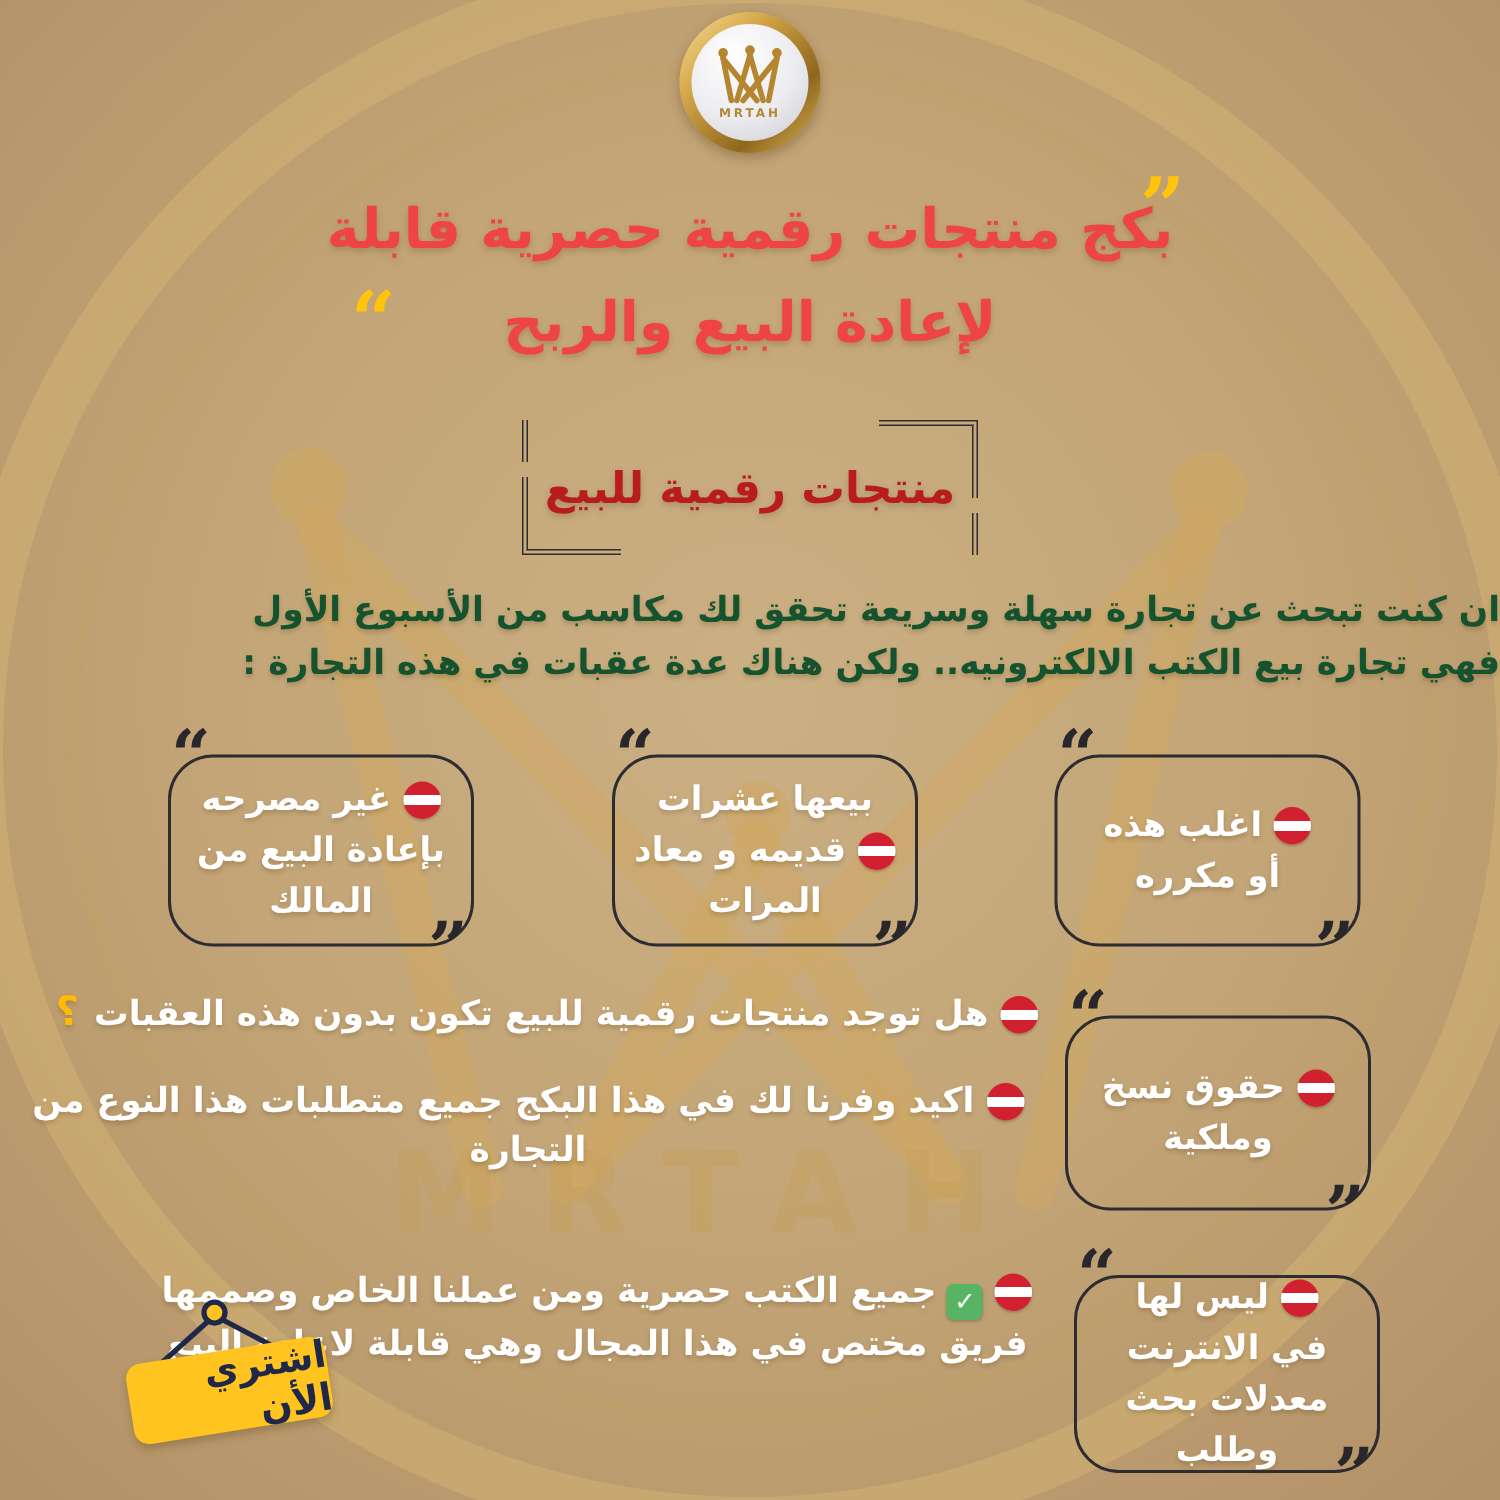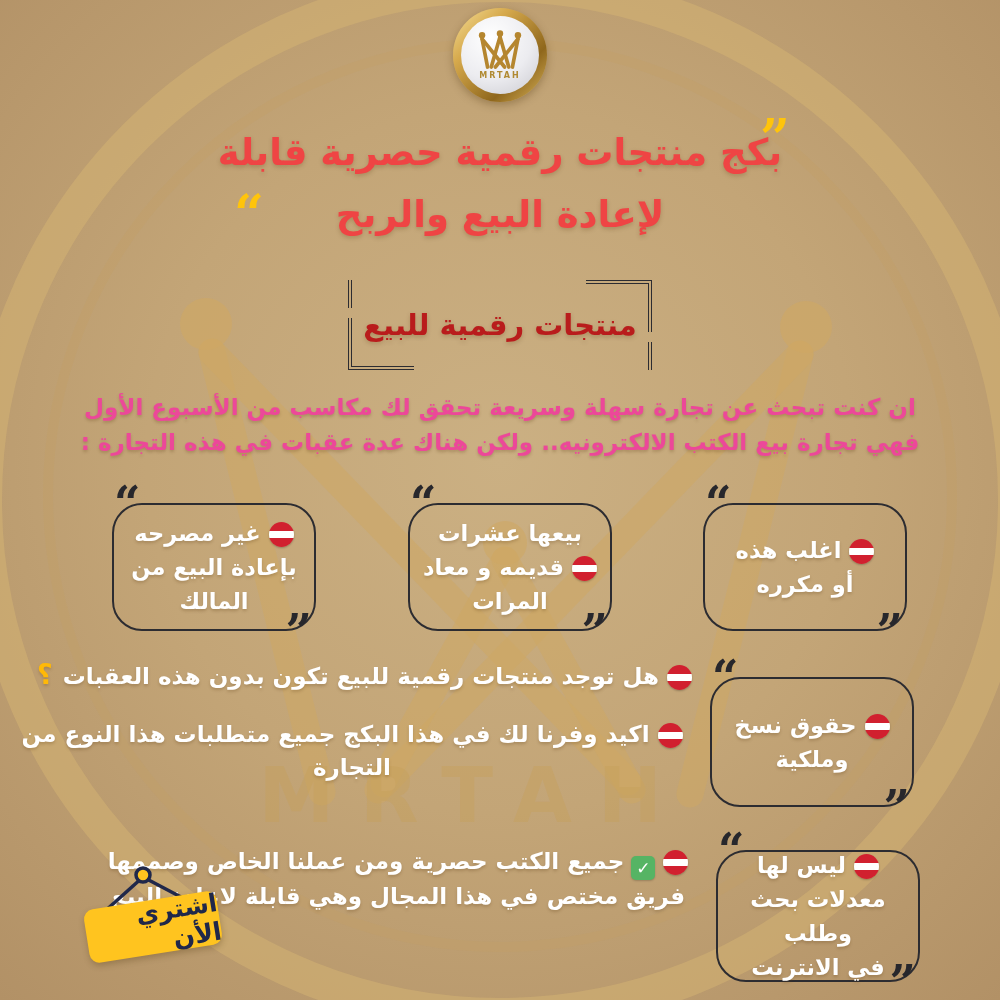--- a/index.html
+++ b/index.html
@@ -30,22 +30,22 @@
   .section-box{position:absolute;left:362px;top:288px;width:276px;height:74px;
     display:flex;align-items:center;justify-content:center;}
   .section-title{color:#b91c1c;font-weight:bold;font-size:29px;direction:rtl;
     text-shadow:0 2px 4px rgba(90,60,20,.25);}
   .corner{position:absolute;}
   .c-tr{top:-8px;right:-14px;width:62px;height:48px;border-top:4px double #2c2c31;border-right:4px double #2c2c31;}
   .c-bl{bottom:-8px;left:-14px;width:62px;height:48px;border-bottom:4px double #2c2c31;border-left:4px double #2c2c31;}
   .c-tl{top:-8px;left:-14px;width:0;height:28px;border-left:4px double #2c2c31;}
   .c-br{bottom:-8px;right:-14px;width:0;height:28px;border-right:4px double #2c2c31;}
   
-  .intro{position:absolute;left:0;right:0;top:390px;text-align:center;direction:rtl;
-    color:#ec4899;font-weight:bold;font-size:23px;line-height:35px;
+  .intro{position:absolute;left:0;right:0;top:390px;direction:rtl;
+    color:#14532d;font-weight:bold;font-size:23px;line-height:35px;
     text-shadow:0 2px 3px rgba(90,60,20,.25);}
   
   .bubble{position:absolute;width:200px;height:124px;border:2.5px solid #2c2c31;border-radius:30px;}
   .bubble-text{position:absolute;inset:0;display:flex;flex-direction:column;justify-content:center;
     text-align:center;direction:rtl;color:#fff;font-weight:bold;font-size:22.5px;line-height:34px;
     text-shadow:0 2px 3px rgba(90,60,20,.25);padding:0 6px;}
   .bq{position:absolute;font-family:"DejaVu Serif",serif;font-weight:bold;color:#27272c;
     font-size:46px;line-height:1;}
   .bq-open{top:-25px;left:0px;}
   .bq-close{bottom:-25px;right:2px;}
@@ -183,22 +183,22 @@
 <div class="mid exclusive">
   <div><span class="no-entry"></span><span class="check">✓</span><span>جميع الكتب حصرية ومن عملنا الخاص وصممها</span></div>
   <div>فريق مختص في هذا المجال وهي قابلة لاعادة البيع</div>
 </div>
 
 <div class="bubble" style="left:716px;top:850px;height:128px;">
   <span class="bq bq-open">“</span>
   <span class="bq bq-close">”</span>
   <div class="bubble-text">
     <div><span class="no-entry"></span><span>ليس لها</span></div>
+    <div>في الانترنت</div>
     <div>معدلات بحث وطلب</div>
-    <div>في الانترنت</div>
   </div>
 </div>
 
 <div class="cta-wrap">
   <svg class="string" viewBox="0 0 190 130">
     <line x1="83" y1="27" x2="44" y2="62" stroke="#20284a" stroke-width="3.5"></line>
     <line x1="83" y1="27" x2="138" y2="56" stroke="#20284a" stroke-width="3.5"></line>
     <circle cx="83" cy="25" r="7" fill="#ffc41f" stroke="#20284a" stroke-width="3.5"></circle>
   </svg>
   <div class="cta-tag">اشتري الأن</div>

